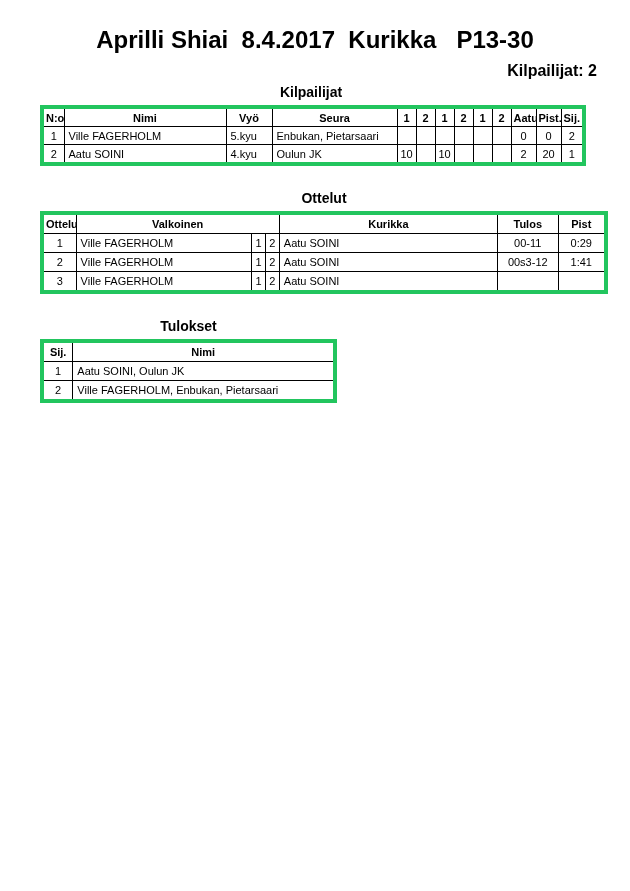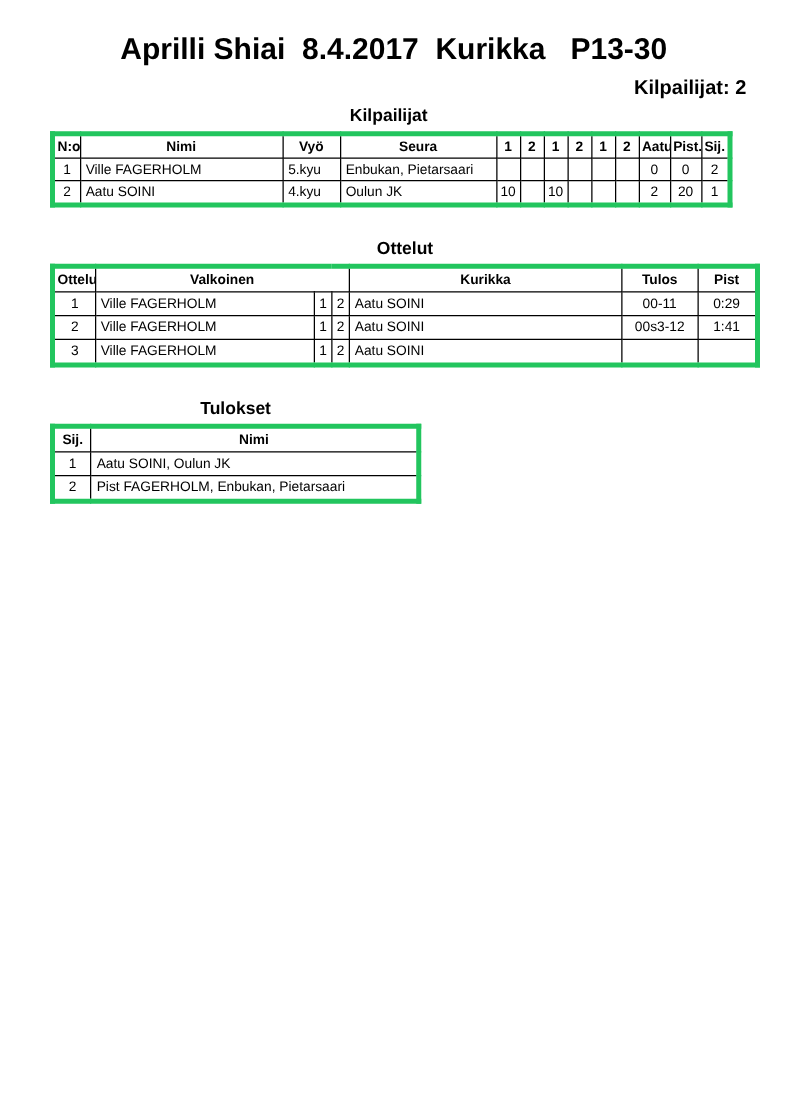--- a/index.html
+++ b/index.html
@@ -186,17 +186,17 @@
         <tr>
       <th>Sij.</th>
       <th>Nimi</th>
     </tr>
     <tr>
       <td class="c">1</td>
       <td class="l">Aatu SOINI, Oulun JK</td>
     </tr>
     <tr>
       <td class="c">2</td>
-      <td class="l">Pist FAGERHOLM, Enbukan, Pietarsaari</td>
+      <td class="l">Ville FAGERHOLM, Enbukan, Pietarsaari</td>
     </tr>
   </tbody>
     </table>
 </div>
 
 </body></html>

